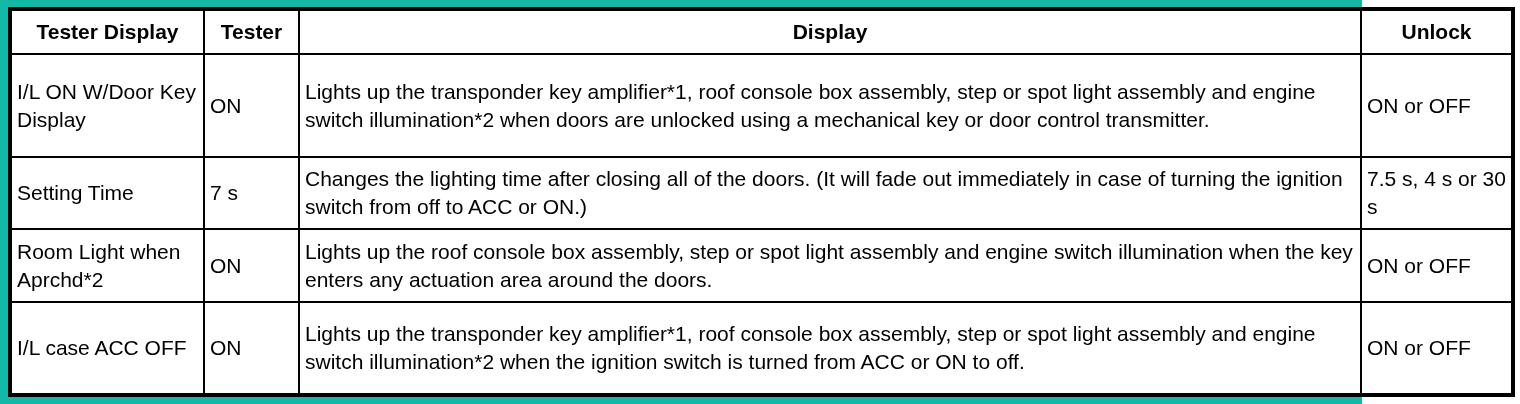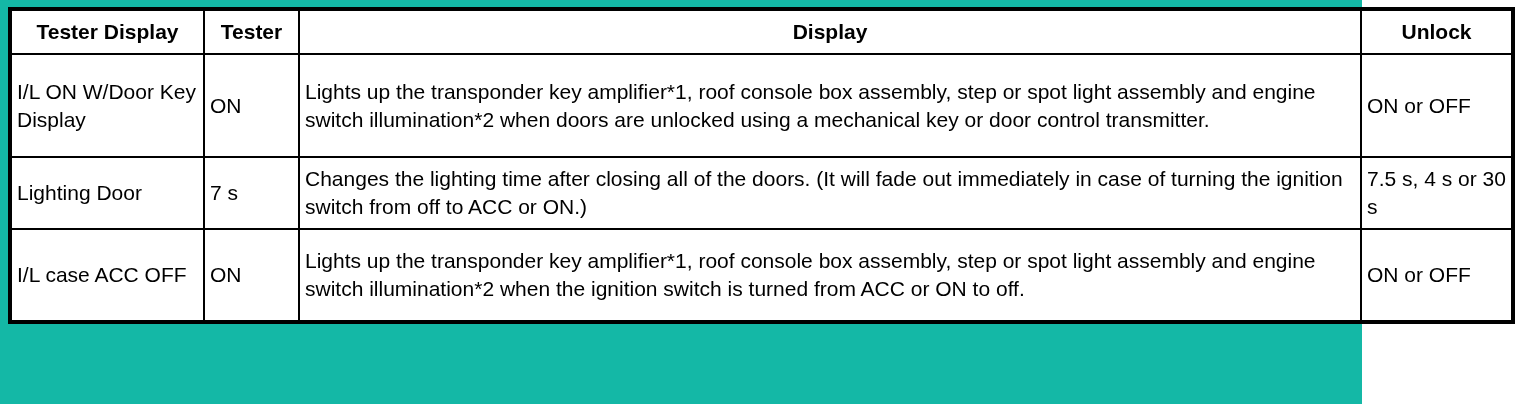--- a/index.html
+++ b/index.html
@@ -72,24 +72,30 @@
       </tr>
     </thead>
     <tbody>
       <tr class="r1">
         <td>I/L ON W/Door Key Display</td>
         <td>ON</td>
         <td>Lights up the transponder key amplifier*1, roof console box assembly, step or spot light assembly and engine switch illumination*2 when doors are unlocked using a mechanical key or door control transmitter.</td>
         <td>ON or OFF</td>
       </tr>
       <tr class="r2">
-        <td>Lighting Door</td>
+        <td>Setting Time</td>
         <td>7 s</td>
         <td>Changes the lighting time after closing all of the doors. (It will fade out immediately in case of turning the ignition switch from off to ACC or ON.)</td>
         <td>7.5 s, 4 s or 30 s</td>
+      </tr>
+      <tr class="r3">
+        <td>Room Light when Aprchd*2</td>
+        <td>ON</td>
+        <td>Lights up the roof console box assembly, step or spot light assembly and engine switch illumination when the key enters any actuation area around the doors.</td>
+        <td>ON or OFF</td>
       </tr>
       <tr class="r4">
         <td>I/L case ACC OFF</td>
         <td>ON</td>
         <td>Lights up the transponder key amplifier*1, roof console box assembly, step or spot light assembly and engine switch illumination*2 when the ignition switch is turned from ACC or ON to off.</td>
         <td>ON or OFF</td>
       </tr>
     </tbody>
   </table>
 </div>

